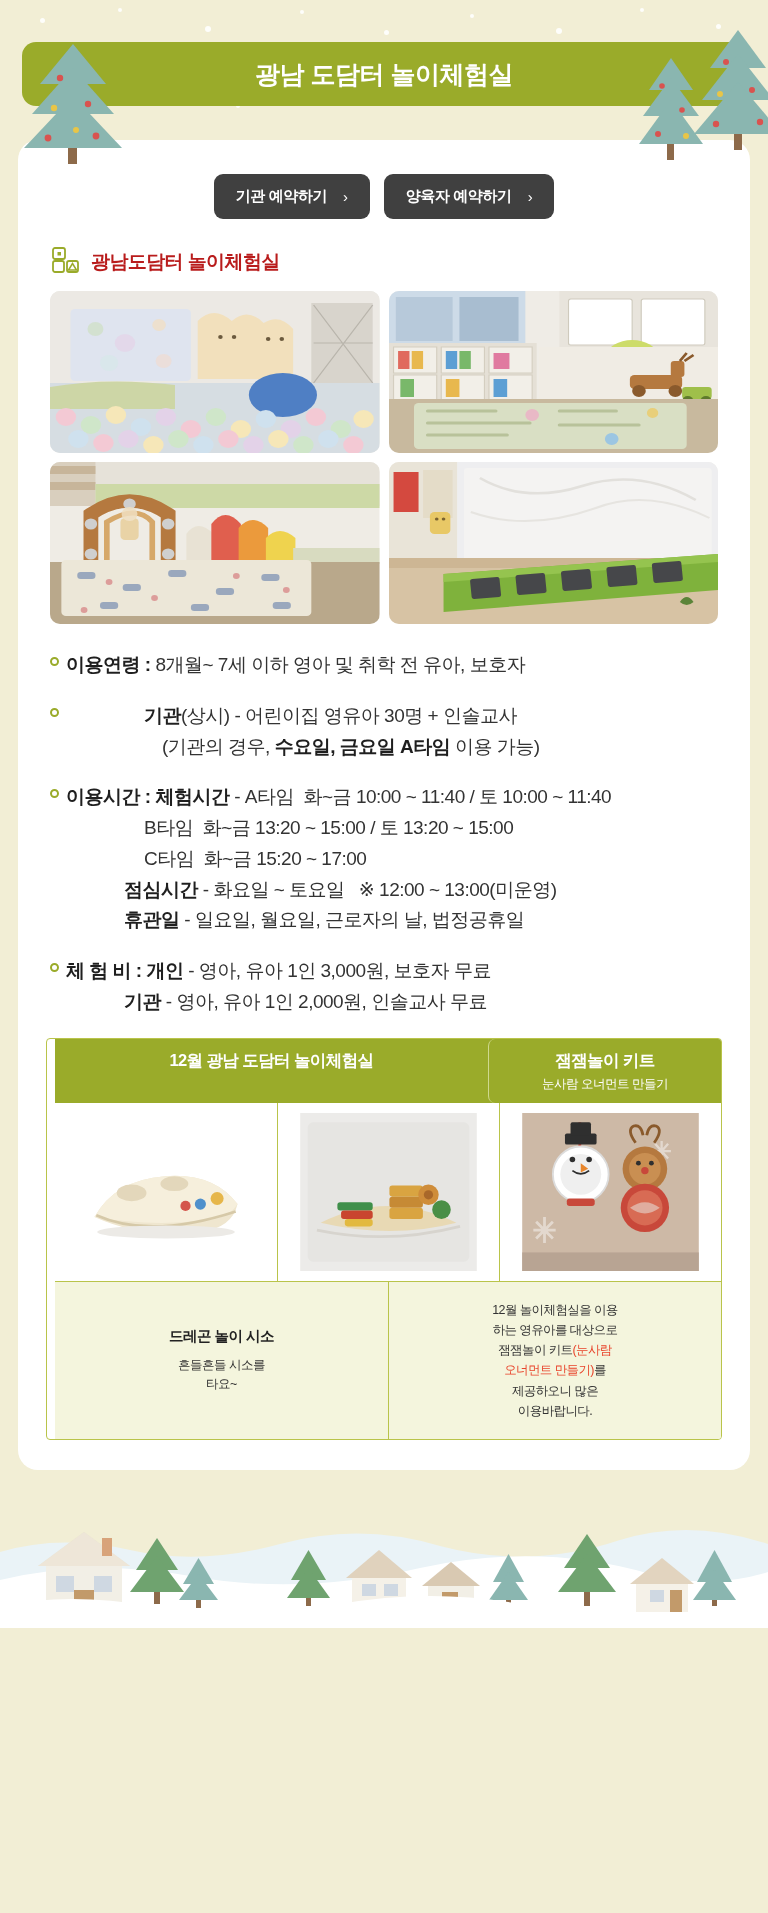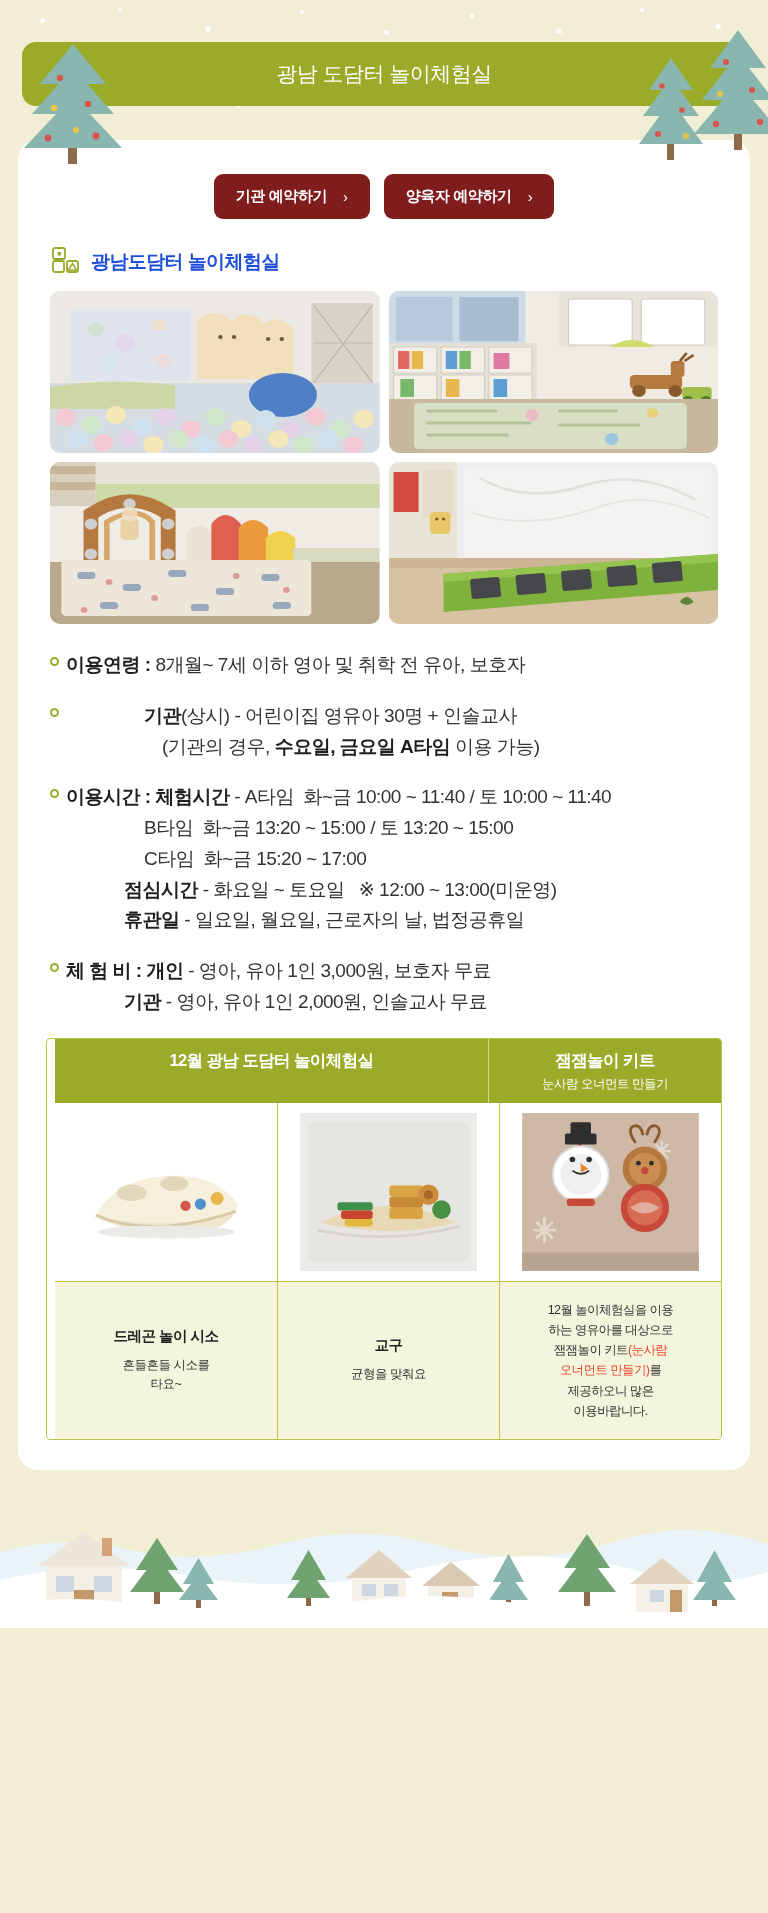--- a/index.html
+++ b/index.html
@@ -20,50 +20,50 @@
   .title-bar {
     position: relative;
     margin: 0 22px;
     background: #9aab2a;
     border-radius: 14px;
     height: 64px;
     display: flex; align-items: center; justify-content: center;
     z-index: 4;
   }
   .title-bar h1 {
-    color: #fff; font-size: 21px; font-weight: 400; letter-spacing: -0.5px;
+    color: #fff; font-size: 25px; font-weight: 700; letter-spacing: -0.5px;
   }
   
   .tree { position:absolute; z-index:5; }
   .tree svg { display:block; }
 
   
   .card {
     position: relative;
     margin: 0 18px;
     background: #ffffff;
     border-radius: 20px;
     padding: 34px 0 30px 0;
     z-index: 3;
   }
 
   
   .btn-row { display:flex; justify-content:center; gap:14px; margin-bottom: 28px; }
   .btn {
-    background:#7f1d1d; color:#fff; border:none; border-radius:9px;
+    background:#404040; color:#fff; border:none; border-radius:9px;
     font-family:"Liberation Sans", sans-serif;
     font-size:15px; font-weight:700; letter-spacing:-0.4px;
     padding: 13px 22px; cursor:pointer;
     display:flex; align-items:center; gap:16px;
   }
   .btn .chev { font-weight:400; font-size:15px; }
 
   
   .sec-title { display:flex; align-items:center; gap:9px; padding: 0 34px; margin-bottom: 14px; }
-  .sec-title h2 { font-size:19px; font-weight:700; color:#1d4ed8; letter-spacing:-0.6px; }
+  .sec-title h2 { font-size:19px; font-weight:700; color:#b91c1c; letter-spacing:-0.6px; }
 
   
   .photos { display:grid; grid-template-columns: 1fr 1fr; gap: 9px; padding: 0 32px; }
   .ph { height:162px; border-radius:10px; overflow:hidden; position:relative; }
   .ph svg { width:100%; height:100%; display:block; }
 
   
   .info { padding: 26px 32px 0 32px; }
   .irow { display:flex; margin-bottom: 20px; }
   .dot {
@@ -76,21 +76,21 @@
   .b { font-weight:700; color:#1f1f1f; }
   .ln { display:block; white-space:pre; }
   .indent1 { padding-left: 78px; }
   .indent2 { padding-left: 96px; }
   .indent3 { padding-left: 58px; }
 
   
   .ptable { margin: 16px 28px 0 28px; border:1px solid #b9c44a; border-radius:4px; overflow:hidden;padding-left:8px; }
   .phead { display:flex; background:#9aab2a; color:#fff; }
   .phead .pcell { padding: 11px 6px 10px 6px; text-align:center; }
-  .phead .pcell + .pcell { border-left:1px solid #cfd98e; }
+  .phead .pcell + .pcell { border-left:1px solid #cfd98e;border-radius:7px; }
   .pc-wide { flex: 0 0 65%; }
   .pc-narrow { flex: 0 0 35%; }
   .ph-title { font-size:16.5px; font-weight:700; letter-spacing:-0.6px; margin-bottom:4px; }
   .ph-sub { font-size:12.5px; letter-spacing:-0.5px; font-weight:400; }
 
   .prow-img { display:flex; background:#fff; }
   .prow-img .c { flex:1 1 33.333%; height:178px; display:flex; align-items:center; justify-content:center; padding:10px; }
   .prow-img .c + .c { border-left:1px solid #b9c44a; }
   .prow-img .c svg { width:100%; height:100%; }
 
@@ -503,24 +503,20 @@
         </div>
       </div>
 
       <div class="prow-cap">
         <div class="c">
           <div class="cap-title">드레곤 놀이 시소</div>
           <div class="cap-sub" style="white-space:pre-line">흔들흔들 시소를
 타요~</div>
         </div>
         <div class="c">
-          <div class="cap-title">교구</div>
-          <div class="cap-sub" style="white-space:pre-line">균형을 맞춰요</div>
-        </div>
-        <div class="c">
           <div class="cap-note">
             <span style="white-space:pre-line">12월 놀이체험실을 이용
 하는 영유아를 대상으로
 잼잼놀이 키트</span><span class="red" style="white-space:pre-line">(눈사람
 오너먼트 만들기)</span><span style="white-space:pre-line">를
 제공하오니 많은
 이용바랍니다.</span>
           </div>
         </div>
       </div>

